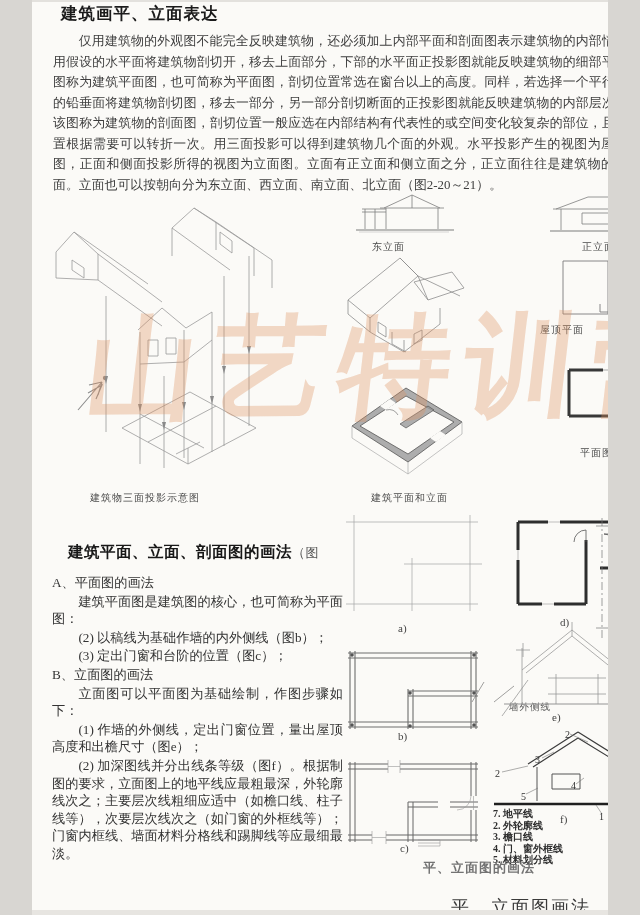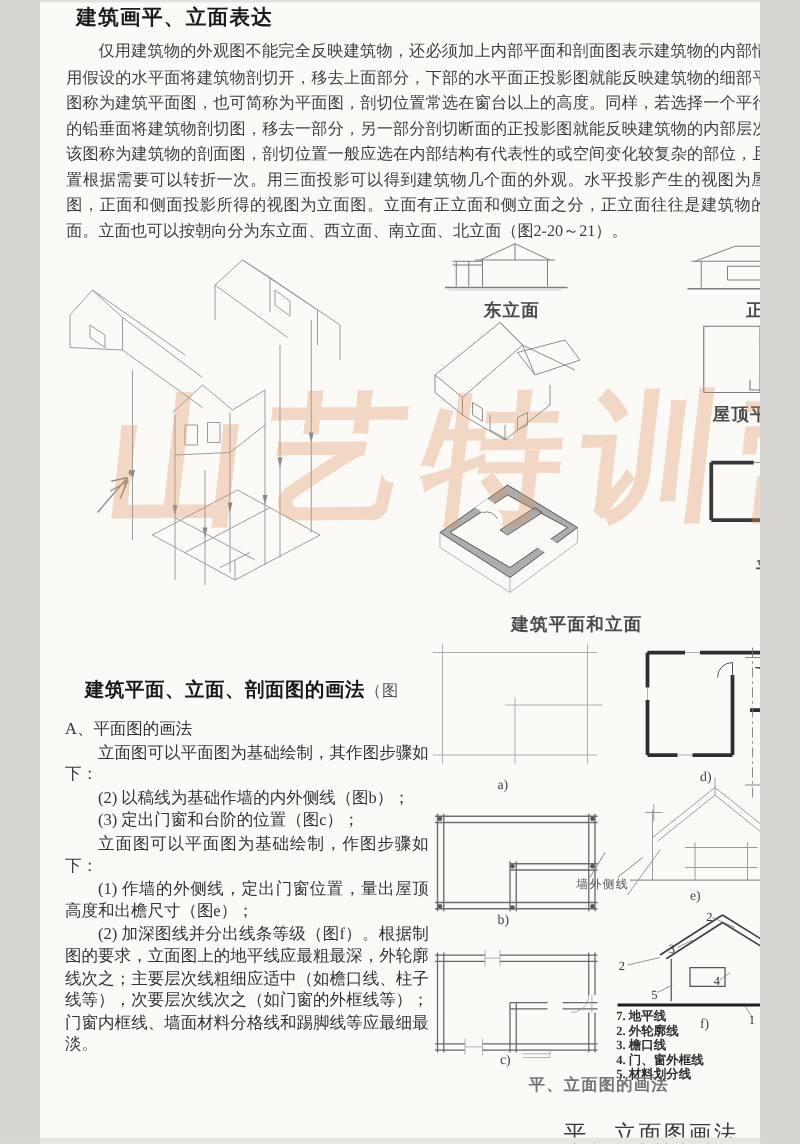--- a/index.html
+++ b/index.html
@@ -7,24 +7,24 @@
         font-family:"Liberation Serif",serif;color:#3c3c3c;}
   #page::before{content:"";position:absolute;left:0;top:0;width:100%;height:2px;background:#e3e1dd;}
   #page::after{content:"";position:absolute;left:0;bottom:0;width:100%;height:5px;background:#e7e5e1;}
   .abs{position:absolute;}
   .title{left:29px;top:3px;font:bold 16.5px "Liberation Sans",sans-serif;color:#1b1b1b;letter-spacing:1px;}
   .intro{left:21px;top:31px;width:601px;font-size:12.9px;line-height:20.5px;text-align:justify;
          text-indent:2em;color:#3d3d3d;}
   .wm{left:55px;top:292px;font:bold 112px "Liberation Sans",sans-serif;white-space:nowrap;
       color:rgba(224,148,96,.34);letter-spacing:14px;transform:skewX(-7deg) rotate(-.5deg);
       pointer-events:none;z-index:5;}
-  .cap{font-size:14px;color:#4a4a4a;text-align:right;letter-spacing:1px;font-weight:bold;}
+  .cap{font-size:10px;color:#4a4a4a;text-align:left;letter-spacing:1px;}
   .lab{font-size:11px;color:#444;}
   .co{font-size:10px;color:#333;}
-  .note{font-size:9.5px;color:#555;letter-spacing:1px;}
+  .note{font-size:9.5px;color:#555;letter-spacing:1px;margin-left:48px;}
   .legend{left:461px;top:808px;font-size:10px;line-height:11.6px;color:#2e2e2e;font-weight:600;}
   .capbold{left:391px;top:859px;width:135px;font:bold 13px "Liberation Sans",sans-serif;color:#737373;letter-spacing:1px;}
   .capfoot{left:419px;top:895px;width:140px;text-align:center;font-size:18px;color:#3a3a3a;letter-spacing:2px;}
   .col{left:20px;top:542px;width:291px;font-size:13.2px;line-height:17.6px;text-align:justify;color:#333;}
   .col h2{margin:0 0 11px 16px;font:bold 15.5px "Liberation Sans",sans-serif;color:#181818;letter-spacing:.5px;}
   .col h2 .sfx{font-weight:normal;font-size:13px;color:#555;}
   .col p{margin:0 0 1px 0;}
   .ind{text-indent:2em;}
   svg{position:absolute;overflow:visible;}
   svg *{vector-effect:non-scaling-stroke;}
@@ -56,20 +56,21 @@
       <path d="M78,232 L146,196 L212,232 L144,268 Z M104,246 L172,210 M96,218 L160,252 M144,268 L144,252 M132,258 L156,246"></path>
     </g>
     <g fill="#8a8a8a" stroke="none">
       <path d="M94,208 L96,216 L98,208 Z M138,206 L140,214 L142,206 Z M60,180 L62,188 L64,180 Z M178,170 L180,178 L182,170 Z M203,150 L205,158 L207,150 Z M118,226 L120,234 L122,226 Z M166,200 L168,208 L170,200 Z"></path>
     </g>
     <g stroke="#8c8c8c" stroke-width="1.1" fill="none">
       <path d="M34,214 L58,186 M58,186 L45,189 M58,186 L54,199 M44,197 L58,189 L52,203"></path>
       <circle cx="61" cy="182" r="1.6" fill="#8c8c8c"></circle>
     </g>
   </svg>
+  <div class="abs cap" style="left:58px;top:491px;width:165px">建筑物三面投影示意图</div>
 
   <svg class="abs" style="left:322px;top:192px" width="102" height="44" viewBox="0 0 102 44">
     <g stroke="#7d7d7d" stroke-width=".8" fill="none">
       <path d="M30,16 L58,3 L86,16 M26,16 H90 M32,16 V37 M84,16 V37 M58,3 V16"></path>
       <path d="M8,17 H32 M8,20 H32 M11,17 V37 M21,17 V37"></path>
       <path d="M2,38 H100" stroke-width="1.2"></path>
       <path d="M5,40 H95" stroke="#bcbcbc" stroke-width=".6"></path>
     </g>
   </svg>
   <div class="abs cap" style="left:340px;top:240px;width:60px">东立面</div>
@@ -118,28 +119,29 @@
   <svg class="abs" style="left:533px;top:366px" width="94" height="56" viewBox="0 0 94 56">
     <g stroke="#383838" stroke-width="3" fill="none">
       <path d="M4,4 H38 M48,4 H90 M4,4 V50 M4,50 H56 M66,50 H90 M90,4 V18 M90,28 V50 M62,26 V50 M62,22 H90"></path>
     </g>
     <g stroke="#888" stroke-width=".7" fill="none">
       <path d="M38,4 H48 M90,18 V28 M56,50 H66 M52,22 a10,10 0 0 1 10,10"></path>
     </g>
   </svg>
   <div class="abs cap" style="left:548px;top:446px;width:70px">平面图</div>
 
-  <div class="abs cap" style="left:350px;top:491px;width:132px">建筑平面和立面</div>
+  <div class="abs cap" style="left:339px;top:491px;width:132px">建筑平面和立面</div>
 
   <div class="abs col">
     <h2><span>建筑平面、立面、剖面图的画法</span><span class="sfx">（图</span></h2>
     <p>A、平面图的画法</p>
-    <p class="ind">立面图可以平面图为基础绘制，其作图步骤如下：</p>
+    <p class="ind">建筑平面图是建筑图的核心，也可简称为平面图：</p>
     <p class="ind">(2) 以稿线为基础作墙的内外侧线（图b）；</p>
     <p class="ind">(3) 定出门窗和台阶的位置（图c）；</p>
+    <p>B、立面图的画法</p>
     <p class="ind">立面图可以平面图为基础绘制，作图步骤如下：</p>
     <p class="ind">(1) 作墙的外侧线，定出门窗位置，量出屋顶高度和出檐尺寸（图e）；</p>
     <p class="ind">(2) 加深图线并分出线条等级（图f）。根据制图的要求，立面图上的地平线应最粗最深，外轮廓线次之；主要层次线粗细应适中（如檐口线、柱子线等），次要层次线次之（如门窗的外框线等）；门窗内框线、墙面材料分格线和踢脚线等应最细最淡。</p>
   </div>
 
   <svg class="abs" style="left:310px;top:512px" width="142" height="102" viewBox="0 0 142 102">
     <g stroke="#a3a3a3" stroke-width=".7" fill="none">
       <path d="M4,10 H136 M4,92 H136 M62,52 H140 M12,3 V99 M128,3 V99 M70,46 V99"></path>
     </g>
   </svg>

